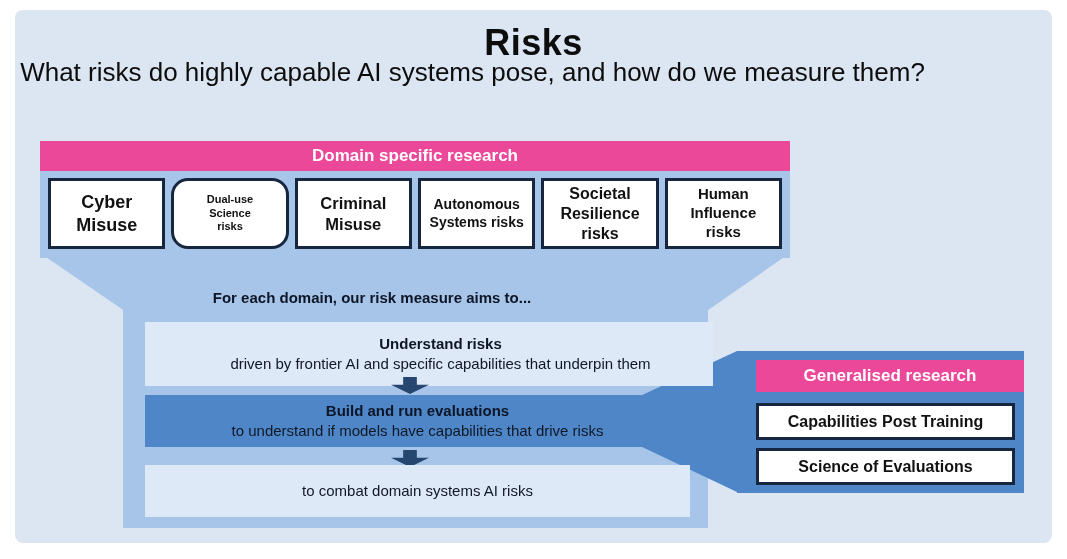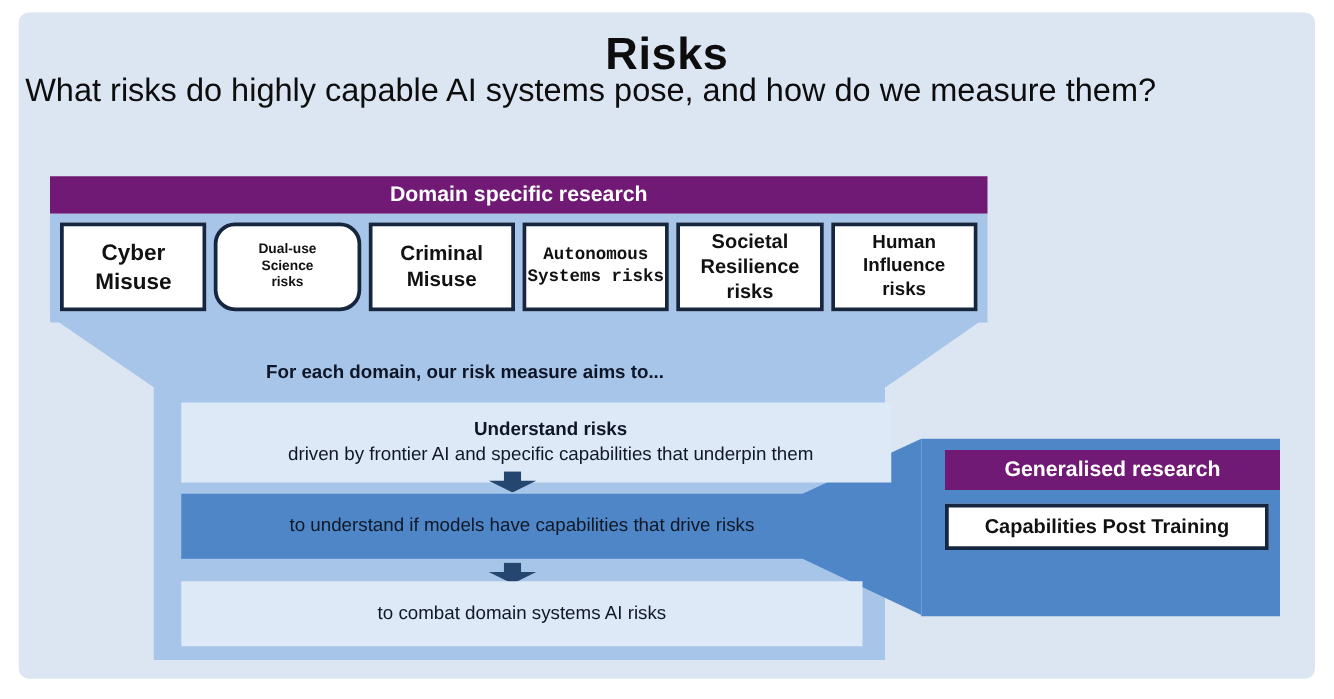--- a/index.html
+++ b/index.html
@@ -5,33 +5,33 @@
   html,body{margin:0;padding:0;background:#ffffff;}
   body{font-family:"Liberation Sans","DejaVu Sans",sans-serif;}
   .canvas{position:relative;width:1067px;height:559px;background:#ffffff;overflow:hidden;}
   .panel{position:absolute;left:15px;top:10px;width:1037px;height:533px;background:#dce5f2;border-radius:8px;}
 
   .title{position:absolute;left:0;top:22px;width:1067px;text-align:center;
          font-size:36px;font-weight:bold;color:#0d0d0d;letter-spacing:.5px;}
   .subtitle{position:absolute;left:0;top:57px;width:945px;text-align:center;
          font-size:26px;color:#0d0d0d;}
 
-  .navy-bar{position:absolute;background:#701a75;color:#ffffff;font-weight:bold;
+  .navy-bar{position:absolute;background:#ec4899;color:#ffffff;font-weight:bold;
          display:flex;align-items:center;justify-content:center;}
   .domain-header{left:40px;top:141px;width:750px;height:30px;font-size:17px;}
 
   .domain-band{position:absolute;left:40px;top:171px;width:750px;height:87px;background:#a7c5e8;}
   .domain-boxes{position:absolute;left:48px;top:178px;width:734px;height:71px;display:flex;gap:6px;}
   .domain-box{flex:1;background:#ffffff;border:3px solid #16263e;display:flex;align-items:center;
          justify-content:center;text-align:center;font-weight:bold;color:#111111;
          white-space:pre-line;line-height:1.25;}
   .domain-box:nth-child(1){font-size:18px;}
   .domain-box:nth-child(2){font-size:11px;border-radius:17px;}
   .domain-box:nth-child(3){font-size:16.5px;}
-  .domain-box:nth-child(4){font-size:14px;font-family:Liberation Mono, monospace;}
+  .domain-box:nth-child(4){font-size:14px;}
   .domain-box:nth-child(5){font-size:16px;}
   .domain-box:nth-child(6){font-size:15px;}
 
   .funnel-trap{position:absolute;left:40px;top:253px;width:750px;height:57px;background:#a7c5e8;
          clip-path:polygon(0 0,100% 0,89.1% 100%,11.1% 100%);}
   .funnel-col{position:absolute;left:123px;top:305px;width:585px;height:223px;background:#a7c5e8;}
 
   .fan{position:absolute;left:640px;top:351px;width:97px;height:141px;background:#4e86c8;
          clip-path:polygon(0 31.9%,100% 0,100% 100%,0 67.4%);}
   .gen-panel{position:absolute;left:737px;top:351px;width:287px;height:142px;background:#4e86c8;}
@@ -101,24 +101,26 @@
   <div class="funnel-intro">For each domain, our risk measure aims to...</div>
 
   <div class="step step-light step-understand">
     <div class="step-title">Understand risks</div>
     <div class="step-desc">driven by frontier AI and specific capabilities that underpin them</div>
   </div>
 
   <div class="down-arrow arrow-1"></div>
 
   <div class="step step-blue step-build">
+    <div class="step-title">Build and run evaluations</div>
     <div class="step-desc">to understand if models have capabilities that drive risks</div>
   </div>
 
   <div class="down-arrow arrow-2"></div>
 
   <div class="step step-light step-research">
     <div class="step-desc">to combat domain systems AI risks</div>
   </div>
 
   <div class="navy-bar gen-header">Generalised research</div>
   <div class="gen-box gen-box-1">Capabilities Post Training</div>
+  <div class="gen-box gen-box-2">Science of Evaluations</div>
 </div>
 
 </body></html>

